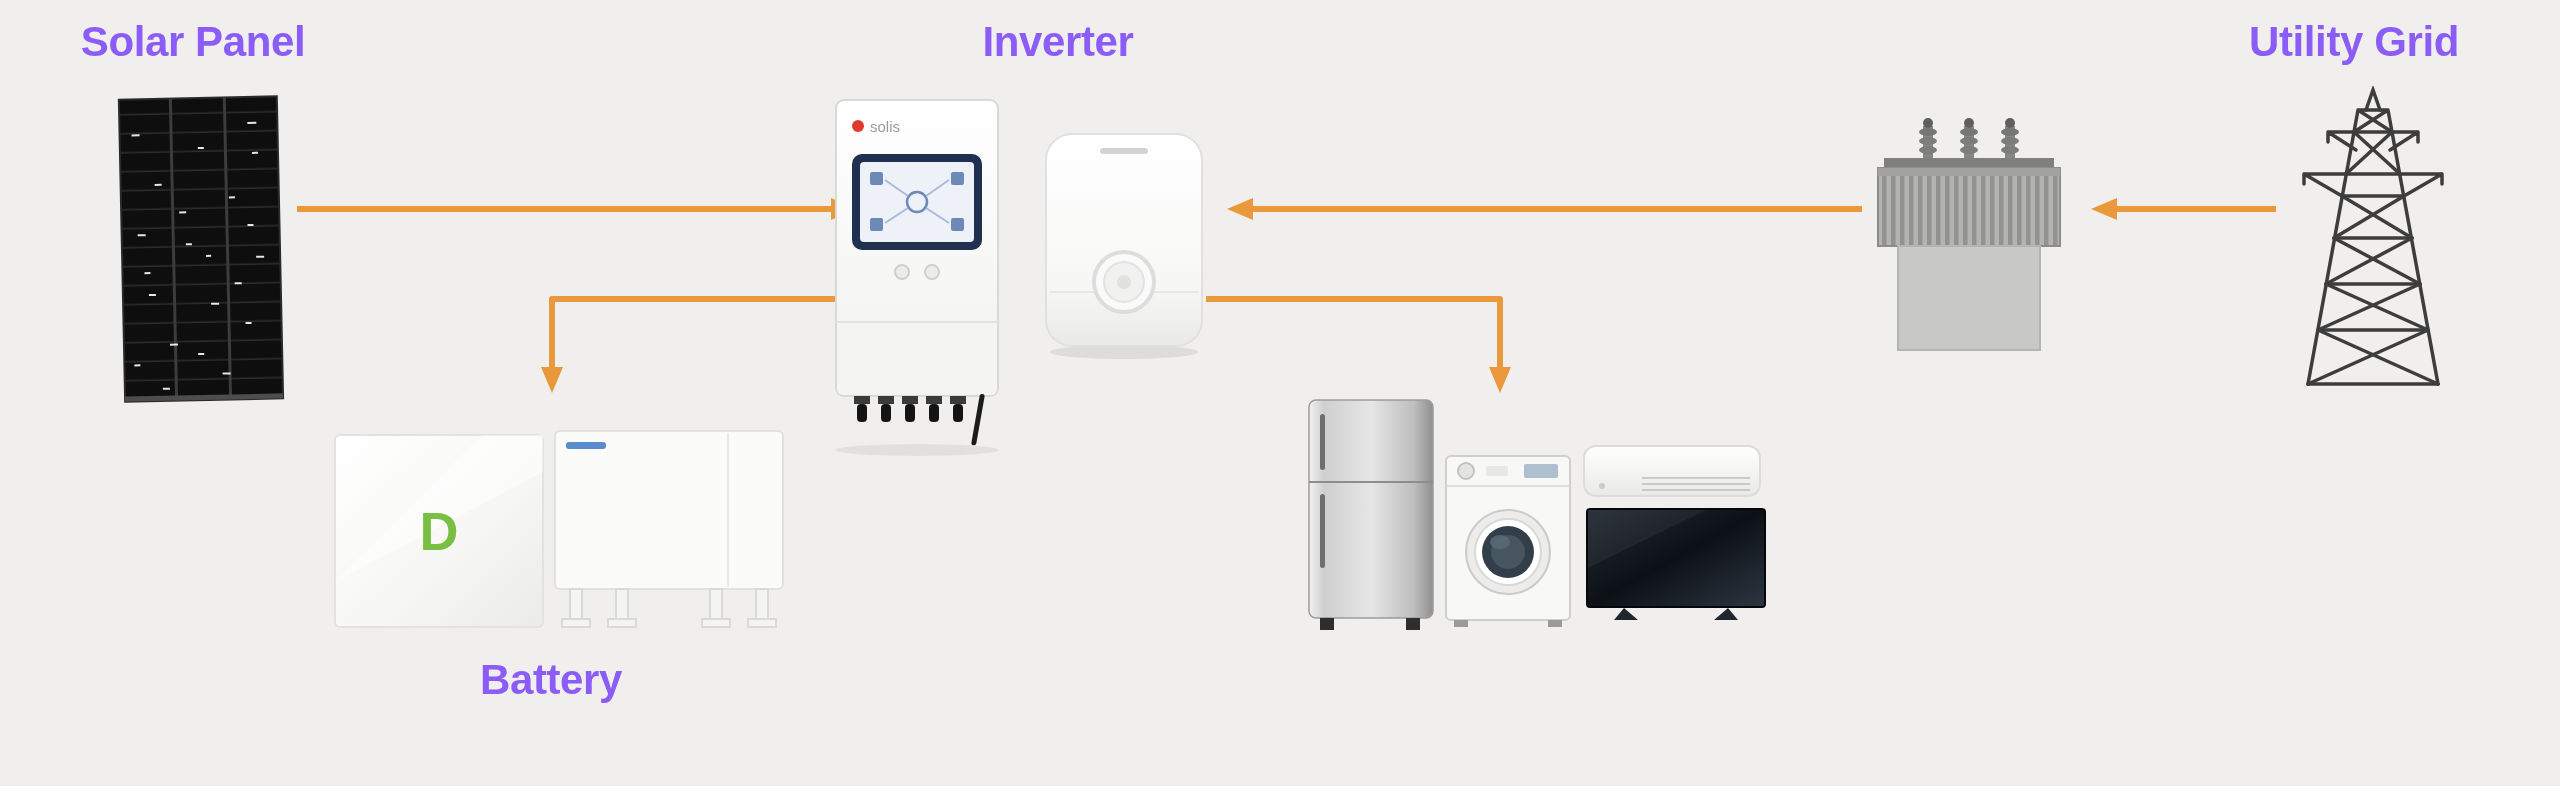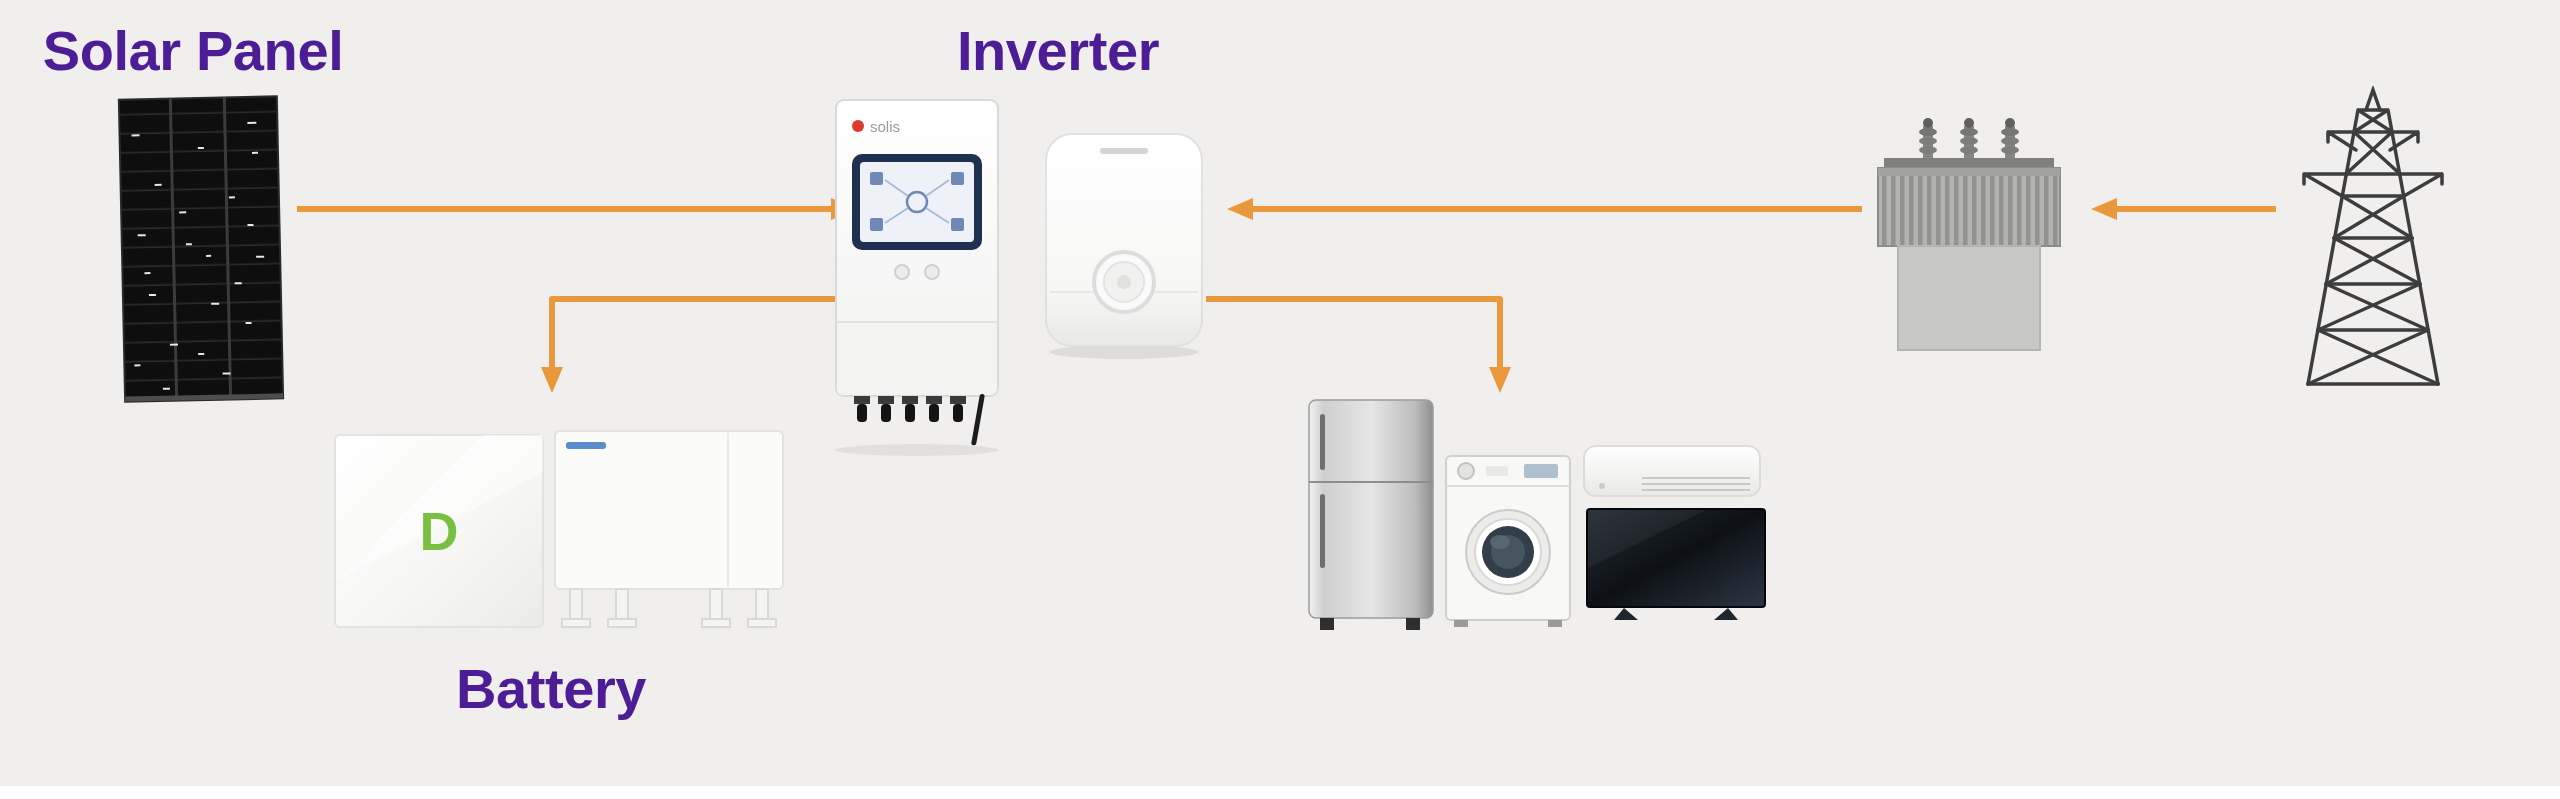--- a/index.html
+++ b/index.html
@@ -3,21 +3,21 @@
 <meta charset="utf-8">
 <style>
   html,body{margin:0;padding:0;}
   body{background:#e7e6e4;}
   #canvas{
     position:relative;width:2560px;height:799px;background:#f0efed;
     overflow:hidden;font-family:"Liberation Sans",sans-serif;
   }
   .node-label{
     position:absolute;transform:translateX(-50%);
-    font-weight:700;font-size:56px;color:#4c1d95;
+    font-weight:700;font-size:42px;color:#8b5cf6;
     letter-spacing:-0.4px;white-space:nowrap;
   }
   .device{position:absolute;}
   #edges{position:absolute;left:0;top:0;pointer-events:none;}
   .bottom-strip{position:absolute;left:0;bottom:0;width:100%;height:13px;background:#ffffff;}
 </style>
 </head>
 <body>
 
 <div id="canvas">
@@ -32,20 +32,21 @@
       <line x1="297" y1="209" x2="834" y2="209" marker-end="url(#ah)"></line>
       <line x1="1862" y1="209" x2="1250" y2="209" marker-end="url(#ah)"></line>
       <line x1="2276" y1="209" x2="2114" y2="209" marker-end="url(#ah)"></line>
       <path d="M862,299 L552,299 L552,370" marker-end="url(#ah)"></path>
       <path d="M1206,299 L1500,299 L1500,370" marker-end="url(#ah)"></path>
     </g>
   </svg>
 
   <div class="node-label" style="left:193px;top:18px">Solar Panel</div>
   <div class="node-label" style="left:1058px;top:18px">Inverter</div>
+  <div class="node-label" style="left:2354px;top:18px">Utility Grid</div>
   <div class="node-label" style="left:551px;top:656px">Battery</div>
 
   <div class="device" style="left:108px;top:95px">
     <svg width="186" height="310" viewBox="0 0 186 310">
       <defs>
         <pattern id="cellRows" width="10" height="19" patternUnits="userSpaceOnUse">
           <rect width="10" height="19" fill="#0e0e0e"></rect>
           <rect y="17.5" width="10" height="1.5" fill="#2d2d2d"></rect>
         </pattern>
       </defs>

